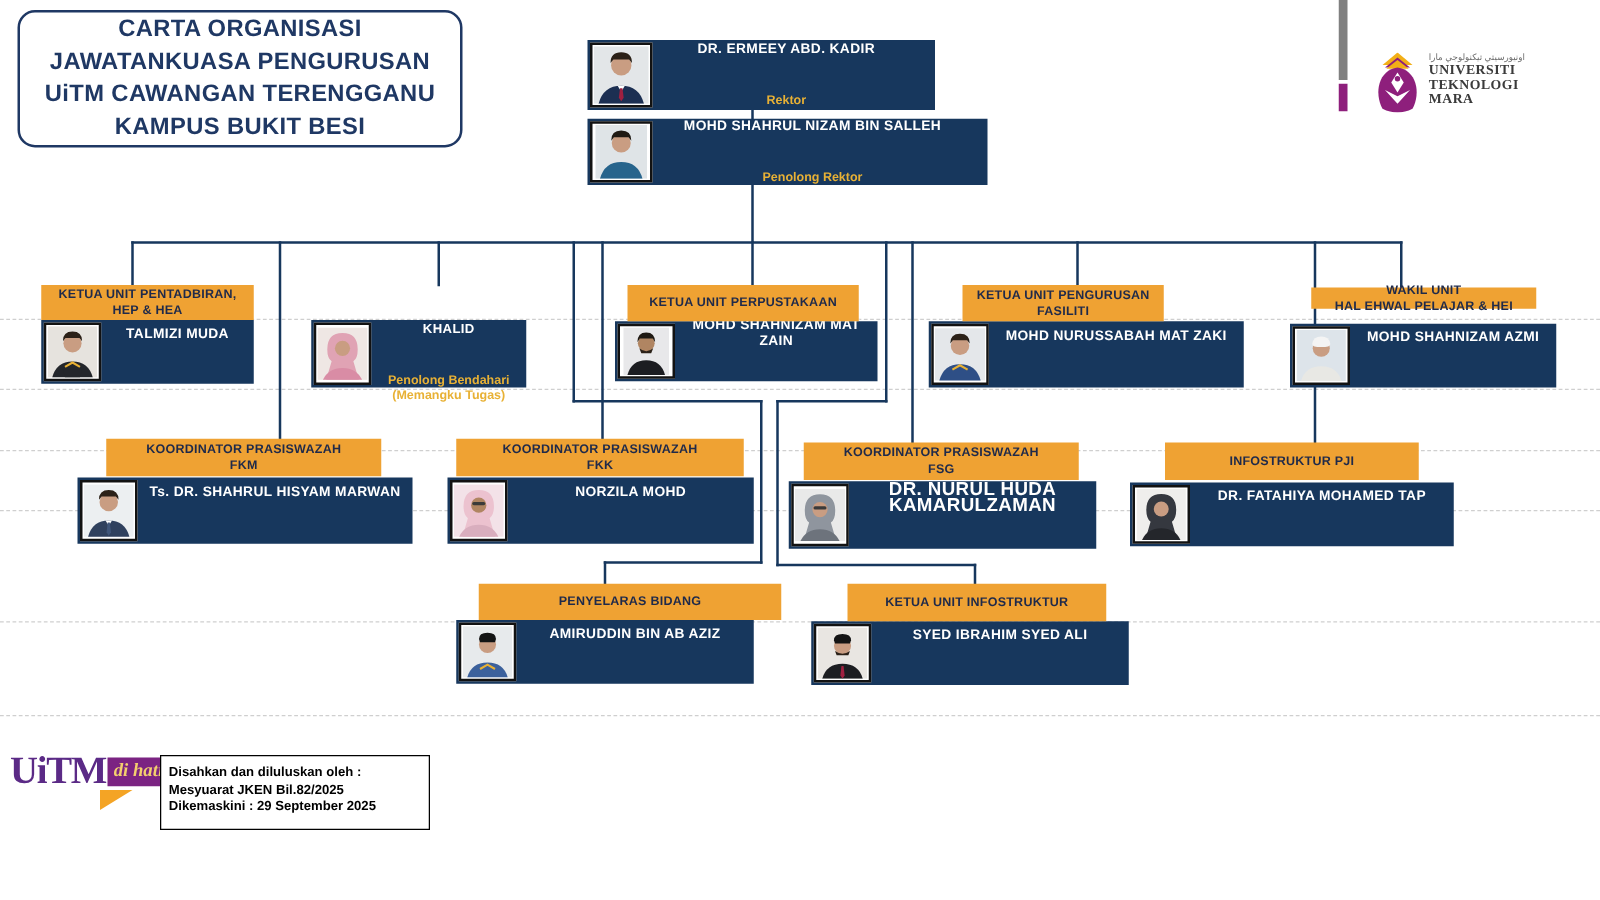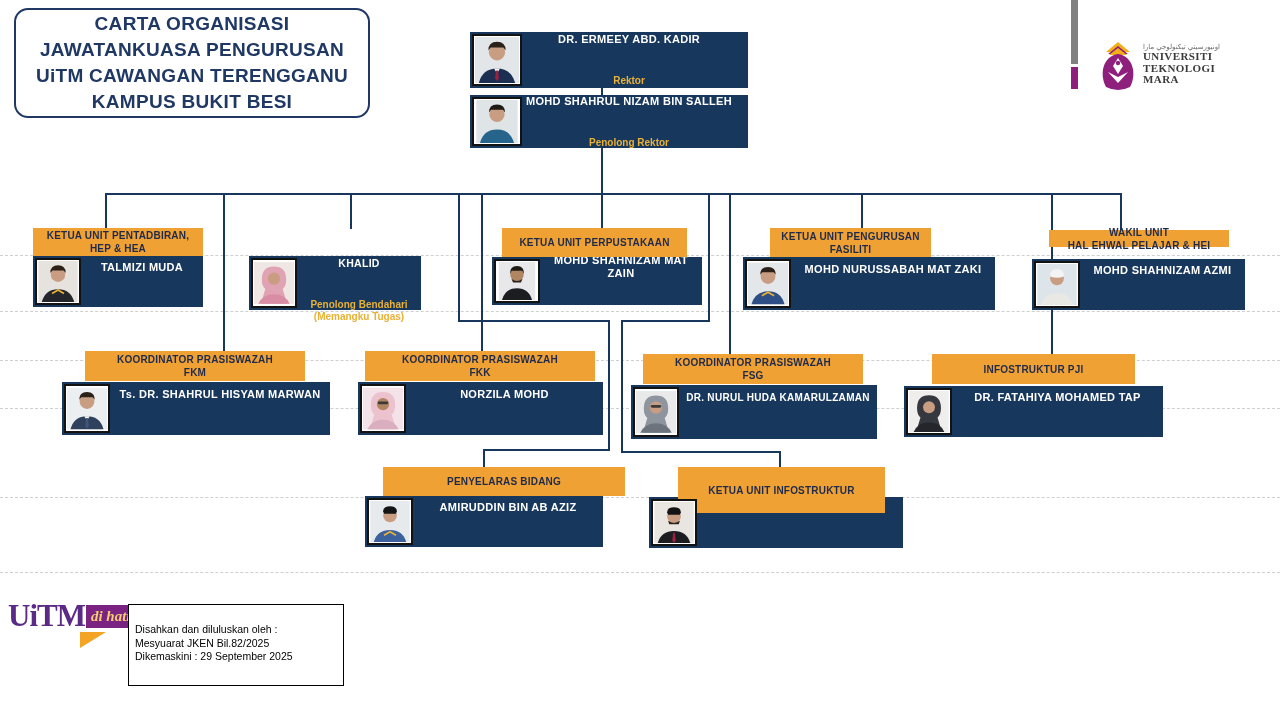--- a/index.html
+++ b/index.html
@@ -31,21 +31,21 @@
   .nameb{position:absolute;left:0;top:0;width:100%;height:100%;background:#17375d;}
   .photo{position:absolute;left:2px;top:2px;height:calc(100% - 4px);width:46px;background:#fff;
     border:2px solid #121212;box-sizing:border-box;padding:1px;z-index:3;}
   .photo svg{width:100%;height:100%;display:block;}
   .ntext{position:absolute;left:52px;top:0;right:4px;height:100%;display:flex;flex-direction:column;
     align-items:center;justify-content:center;text-align:center;}
   .nm{color:#ffffff;font-weight:bold;font-size:11px;line-height:13px;letter-spacing:.3px;}
   .sub{color:#e8b135;font-weight:bold;font-size:10px;line-height:12px;white-space:pre-line;margin-top:29px;}
   
   #t1{left:470px;top:32px;width:278px;height:56px;}
-  #t2{left:470px;top:95px;width:278px;height:53px;}
+  #t2{left:470px;top:95px;width:320px;height:53px;}
   #t1 .photo,#t2 .photo{width:50px;}
   #t1 .ntext,#t2 .ntext{left:44px;}
   
   #u11{left:33px;top:256px;width:170px;height:51px;}
   #u11 .hdr{left:0;top:-28px;width:170px;height:28px;}
   #u12{left:249px;top:256px;width:172px;height:54px;}
   #u12 .hdr{left:0;top:-28px;width:174px;height:28px;}
   #u13{left:492px;top:257px;width:210px;height:48px;}
   #u13 .hdr{left:10px;top:-29px;width:185px;height:29px;}
   #u14{left:743px;top:257px;width:252px;height:53px;}
@@ -58,30 +58,30 @@
   #u22{left:358px;top:382px;width:245px;height:53px;}
   #u22 .hdr{left:7px;top:-31px;width:230px;height:30px;}
   #u23{left:631px;top:385px;width:246px;height:54px;}
   #u23 .hdr{left:12px;top:-31px;width:220px;height:30px;}
   #u24{left:904px;top:386px;width:259px;height:51px;}
   #u24 .hdr{left:28px;top:-32px;width:203px;height:30px;}
   
   #u31{left:365px;top:496px;width:238px;height:51px;}
   #u31 .hdr{left:18px;top:-29px;width:242px;height:29px;}
   #u32{left:649px;top:497px;width:254px;height:51px;}
-  #u32 .hdr{left:29px;top:-30px;width:207px;height:46px;}
+  #u32 .hdr{left:29px;top:-30px;width:207px;height:30px;}
   
   #brand{position:absolute;left:8px;top:598px;height:50px;z-index:2;}
   #brand-uitm{font-family:"Liberation Serif",serif;font-weight:bold;font-size:31px;color:#5b2a86;letter-spacing:-1px;}
   #brand-tag{font-family:"Liberation Serif",serif;font-style:italic;font-weight:bold;font-size:15px;
     color:#f4cf6e;background:#7b2382;padding:3px 7px 4px 5px;position:relative;top:-5px;margin-left:1px;}
   #brand-tail{position:absolute;left:72px;top:34px;width:0;height:0;
     border-left:26px solid #f4a425;border-bottom:16px solid transparent;}
   #approval-box{position:absolute;left:128px;top:604px;width:202px;height:44px;border:1.5px solid #000;
-    background:#fff;color:#000;font-weight:normal;font-size:10.5px;line-height:13.5px;padding:18px 6px;
+    background:#fff;color:#000;font-weight:bold;font-size:10.5px;line-height:13.5px;padding:7px 6px;
     white-space:pre-line;z-index:2;box-sizing:content-box;}
 </style>
 </head>
 <body>
 
 <div id="stage">
 
   <div class="dash" style="top:255px"></div>
   <div class="dash" style="top:311px"></div>
   <div class="dash" style="top:360px"></div>
@@ -314,21 +314,21 @@
       <span class="photo">
         <svg viewBox="0 0 46 48">
             <rect width="46" height="48" fill="#e9e9e9"></rect>
             <path d="M23 5 q14 0 14 15 q0 8-4 11 l5 17 H8 l5-17 q-4-3-4-11 Q9 5 23 5z" fill="#8f959e"></path>
             <circle cx="23" cy="19" r="7" fill="#c99d82"></circle>
             <rect x="17" y="16" width="12" height="3" rx="1.5" fill="#3a3a3a"></rect>
             <path d="M5 48 q5-11 18-11 t18 11z" fill="#6d737c"></path>
           </svg>
       </span>
       <div class="ntext">
-        <div class="nm" style="font-size:10px">DR. NURUL  HUDA  KAMARULZAMAN</div>
+        <div class="nm" style="font-size:15px">DR. NURUL  HUDA  KAMARULZAMAN</div>
         <div class="sub"></div>
       </div>
     </div>
   </div>
 
   <div class="unit" id="u24">
     <div class="hdr">INFOSTRUKTUR  PJI</div>
     <div class="nameb">
       <span class="photo">
         <svg viewBox="0 0 46 48">

